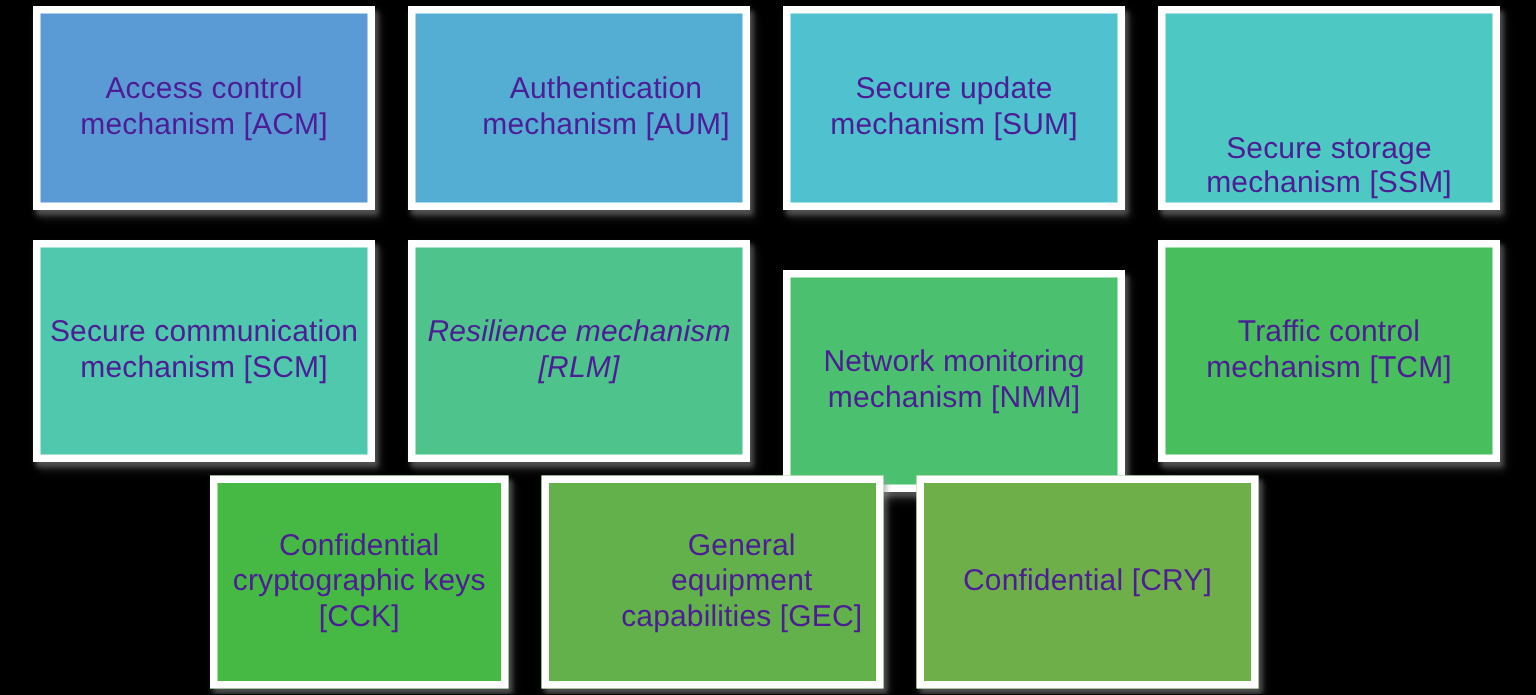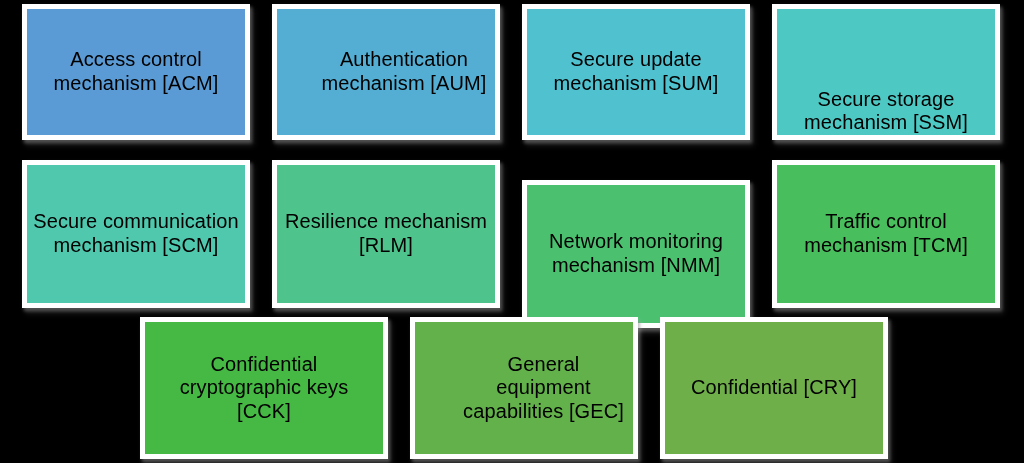--- a/index.html
+++ b/index.html
@@ -27,39 +27,39 @@
   #row-3 { top: 317px; height: 142px; padding-left: 140px; }
 
   .node {
     position: relative;
     box-sizing: border-box;
     border: 5px solid #ffffff;
     display: flex;
     align-items: center;
     justify-content: center;
     text-align: center;
-    color: #000000;
+    color: #4c1d95;
     line-height: 1.18;
     letter-spacing: 0.1px;
     filter: drop-shadow(2px 3px 2px rgba(255,255,255,0.20));
     box-shadow: 2px 3px 3px rgba(120,120,120,0.45);
   }
   .node .label {
     display: block;
     padding: 0 6px;
     width: 100%;
   }
 
   
   #row-1 .node { width: 228px; height: 136px; margin-right: 22px; font-size: 20px; }
   
   #row-2 .node { width: 228px; height: 148px; margin-right: 22px; font-size: 20px; }
   
   #row-3 .node { height: 142px; margin-right: 22px; font-size: 20px; }
-  #row-3 .node:nth-child(1) { width: 248px; }
+  #row-3 .node:nth-child(1) { width: 199px; }
   #row-3 .node:nth-child(2) { width: 228px; padding-left: 39px; }
   #row-3 .node:nth-child(3) { width: 228px; }
 </style>
 </head>
 <body>
 
 <div id="canvas">
   <div class="row" id="row-1">
       <div class="node" style="background: rgb(91, 155, 213);">
         <span class="label">Access control mechanism [ACM]</span>
@@ -71,21 +71,21 @@
         <span class="label">Secure update mechanism [SUM]</span>
       </div>
       <div class="node" style="background: rgb(78, 200, 195); align-items: flex-end;">
         <span class="label">Secure storage mechanism [SSM]</span>
       </div>
     </div>
   <div class="row" id="row-2">
       <div class="node" style="background: rgb(79, 200, 173);">
         <span class="label">Secure communication mechanism [SCM]</span>
       </div>
-      <div class="node" style="background: rgb(78, 195, 139);">
+      <div class="node" style="background: rgb(78, 195, 139); font-style: italic;">
         <span class="label">Resilience mechanism [RLM]</span>
       </div>
       <div class="node" style="background: rgb(75, 193, 112); margin-top: 20px;">
         <span class="label">Network monitoring mechanism [NMM]</span>
       </div>
       <div class="node" style="background: rgb(72, 190, 92); justify-content: flex-end;">
         <span class="label">Traffic control mechanism [TCM]</span>
       </div>
     </div>
   <div class="row" id="row-3">

